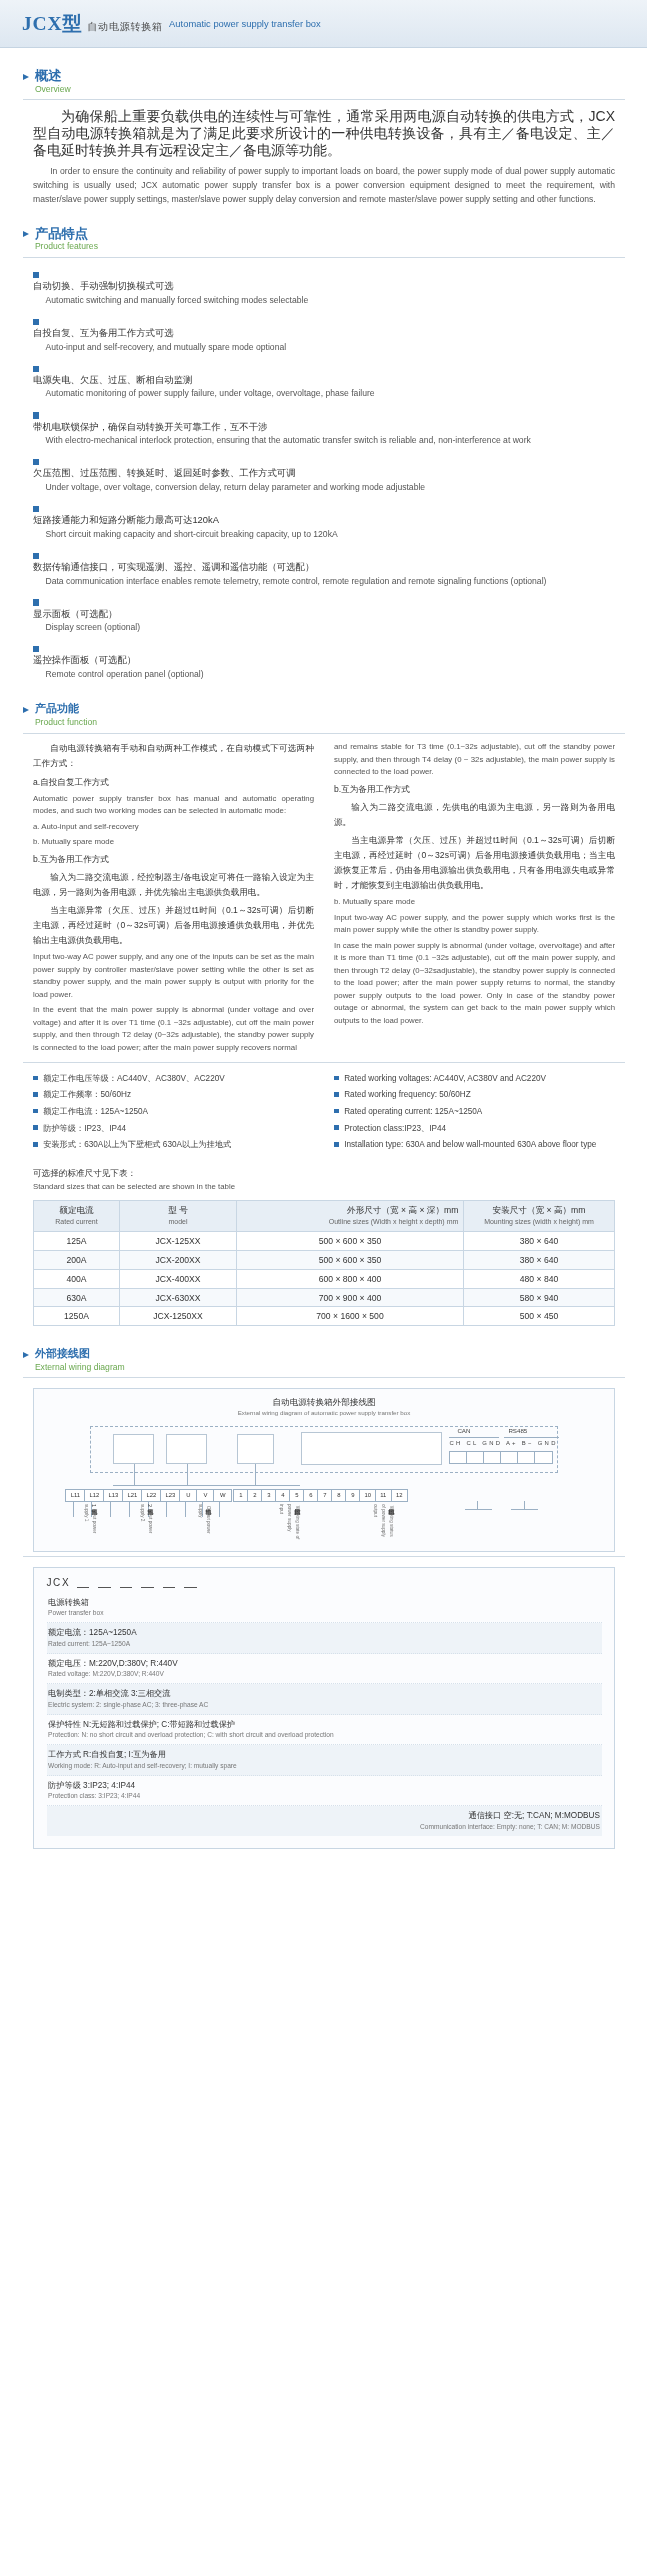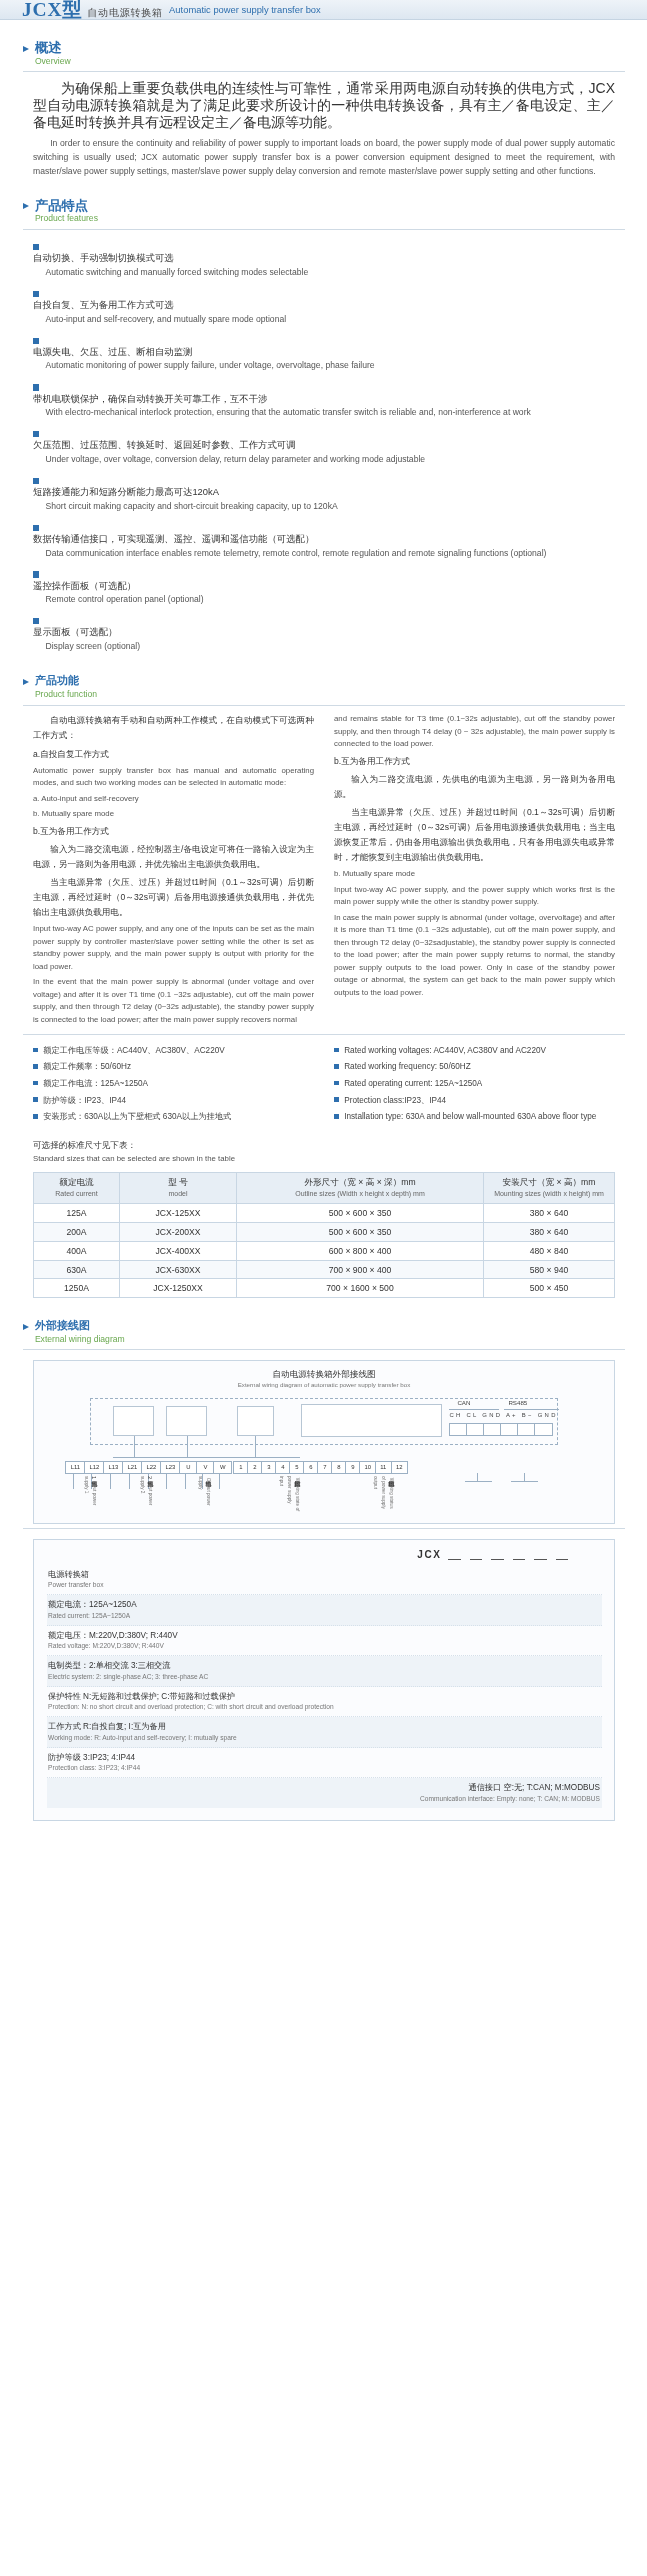--- a/index.html
+++ b/index.html
@@ -8,21 +8,21 @@
     width: 648px;
     background: #ffffff;
     font-family: "Liberation Sans", sans-serif;
     color: #333;
     font-size: 8.6px;
   }
   .page { width: 648px; position: relative; padding: 0 0 15.6px 0; }
 
   
   .banner {
-    height: 20px;
+    height: 48px;
     background: linear-gradient(to bottom, #eef3f8, #dde7f1);
     border-bottom: 0.8px solid #c5d4e2;
     display: flex;
     align-items: center;
     padding-left: 22px;
   }
   .banner .t-cn {
     font-size: 19.5px;
     color: #2e6fae;
     letter-spacing: 0.8px;
@@ -235,27 +235,25 @@
   .vline { position: absolute; border-left: 0.8px solid #9bb0c4; }
 
   
   .model-box {
     margin: 9.4px 33px 0 33px;
     border: 0.8px solid #c8d6e3;
     background: #fbfcfe;
     padding: 9.4px 12.5px 12.5px 12.5px;
   }
   .model-code {
-    text-align: right;
     font-size: 10px;
     color: #333;
     letter-spacing: 1.6px;
     margin-bottom: 4.7px;
     padding-right: 31px;
-    font-weight: bold;
   }
   .model-code .slot {
     display: inline-block;
     width: 12.5px;
     border-bottom: 0.8px solid #555;
     margin: 0 2.3px;
     height: 11px;
     vertical-align: bottom;
   }
   .model-row {
@@ -348,30 +346,30 @@
     <div class="feat">
       <div class="row-cn">
           <span class="bullet"></span>
           <span>数据传输通信接口，可实现遥测、遥控、遥调和遥信功能（可选配）</span>
         </div>
       <div class="row-en">Data communication interface enables remote telemetry, remote control, remote regulation and remote signaling functions (optional)</div>
     </div>
     <div class="feat">
       <div class="row-cn">
           <span class="bullet"></span>
+          <span>显示面板（可选配）</span>
+        </div>
+      <div class="row-en">Display screen (optional)</div>
+    </div>
+    <div class="feat">
+      <div class="row-cn">
+          <span class="bullet"></span>
           <span>遥控操作面板（可选配）</span>
         </div>
       <div class="row-en">Remote control operation panel (optional)</div>
-    </div>
-    <div class="feat">
-      <div class="row-cn">
-          <span class="bullet"></span>
-          <span>显示面板（可选配）</span>
-        </div>
-      <div class="row-en">Display screen (optional)</div>
     </div>
   </div>
 
   <div class="sec-head small">
     <div class="arrow"></div>
     <div class="txt">
       <div class="cn">产品功能</div>
       <div class="en">Product function</div>
     </div>
   </div>
@@ -457,21 +455,21 @@
     <thead>
       <tr>
         <th style="width:86px;">
           <span class="cn">额定电流</span>
           <span class="en">Rated current</span>
         </th>
         <th style="width:117px;">
           <span class="cn">型 号</span>
           <span class="en">model</span>
         </th>
-        <th style="width:247px;">
+        <th style="width:227px;text-align:right;">
           <span class="cn">外形尺寸（宽 × 高 × 深）mm</span>
           <span class="en">Outline sizes (Width x height x depth) mm</span>
         </th>
         <th>
           <span class="cn">安装尺寸（宽 × 高）mm</span>
           <span class="en">Mounting sizes (width x height) mm</span>
         </th>
       </tr>
     </thead>
     <tbody>

